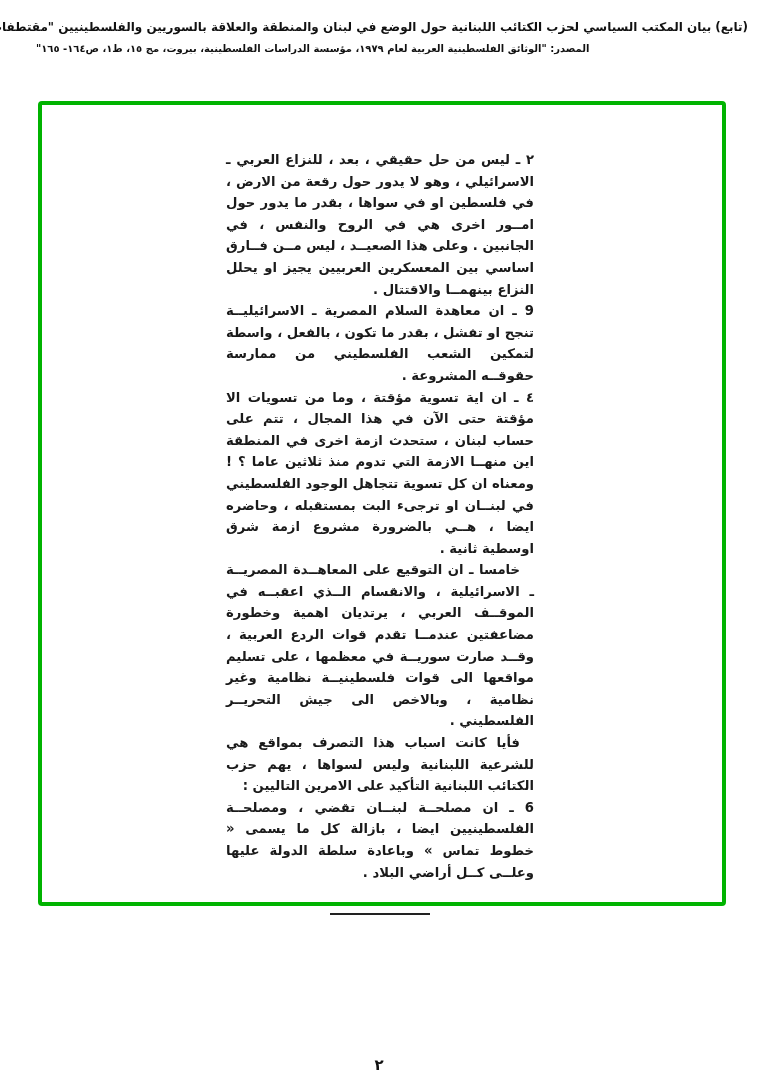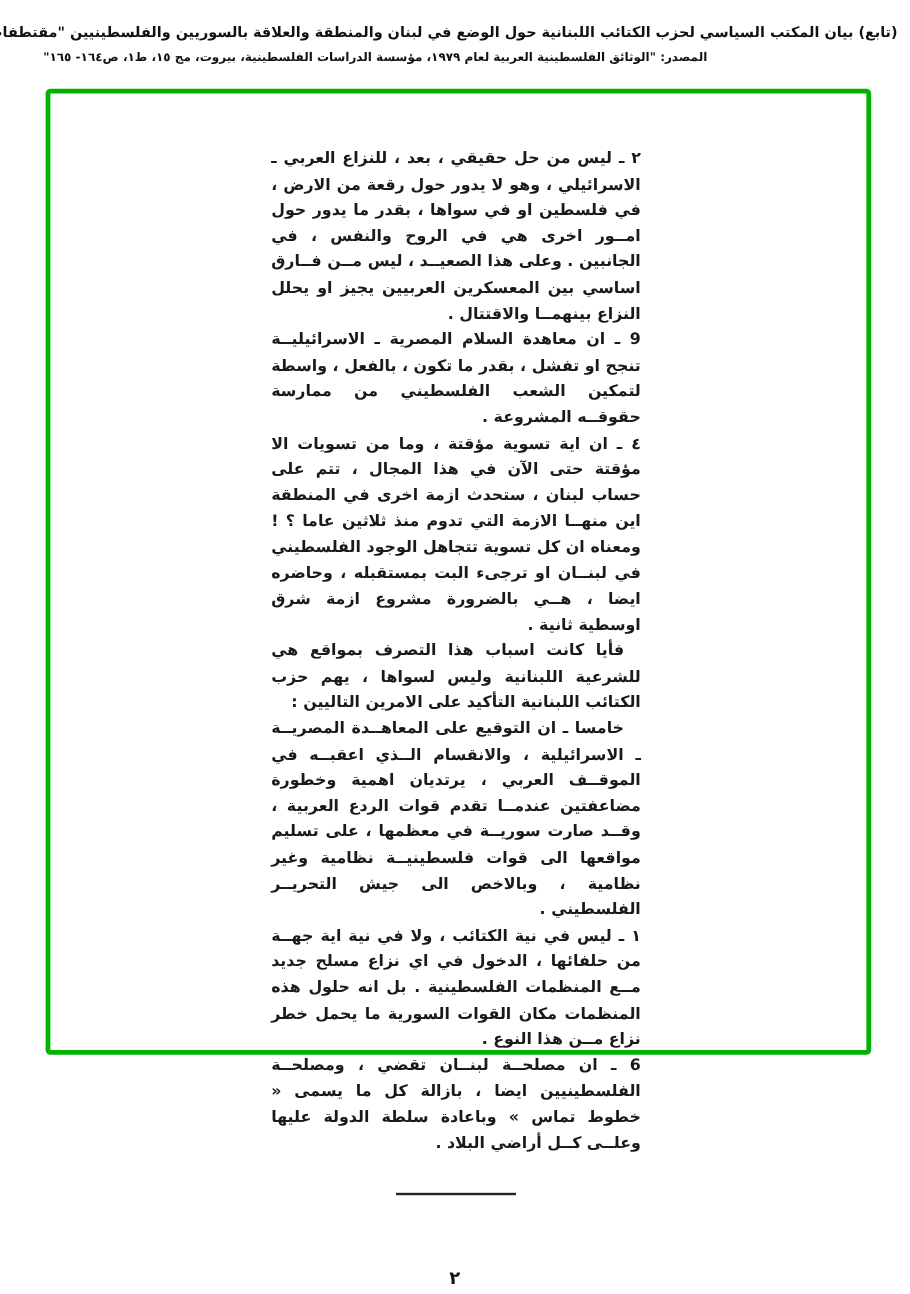--- a/index.html
+++ b/index.html
@@ -31,21 +31,21 @@
   .header-source {
     margin-top: 9px;
     font-size: 10px;
     font-weight: bold;
     direction: rtl;
     text-align: left;
     padding-left: 26px;
   }
   .green-frame {
     position: absolute;
-    left: 38px; top: 74px;
+    left: 38px; top: 101px;
     width: 688px; height: 805px;
     border: 4px solid #0c4a6e;
     border-radius: 4px;
     background: #ffffff;
   }
   .text-column {
     position: absolute;
     top: 44px;
     right: 188px;
     width: 308px;
@@ -86,23 +86,22 @@
   <header class="doc-header">
     <div class="header-title">(تابع)  بيان المكتب السياسي لحزب الكتائب اللبنانية حول الوضع في لبنان والمنطقة والعلاقة بالسوريين والفلسطينيين "مقتطفات"</div>
     <div class="header-source">المصدر: "الوثائق الفلسطينية العربية لعام ١٩٧٩،  مؤسسة الدراسات الفلسطينية، بيروت، مج ١٥، ط١، ص١٦٤- ١٦٥"</div>
   </header>
 
   <div class="green-frame" style="border-color: rgb(0, 179, 0);">
     <div class="text-column">
       <p>٢ ـ ليس من حل حقيقي ، بعد ، للنزاع العربي ـ الاسرائيلي ، وهو لا يدور حول رقعة من الارض ، في فلسطين او في سواها ، بقدر ما يدور حول امــور اخرى هي في الروح والنفس ، في الجانبين . وعلى هذا الصعيــد ، ليس مــن فــارق اساسي بين المعسكرين العربيين يجيز او يحلل النزاع بينهمــا والاقتتال .</p>
       <p>9 ـ ان معاهدة السلام المصرية ـ الاسرائيليــة تنجح او تفشل ، بقدر ما تكون ، بالفعل ، واسطة لتمكين الشعب الفلسطيني من ممارسة حقوقــه المشروعة .</p>
       <p>٤ ـ ان اية تسوية مؤقتة ، وما من تسويات الا مؤقتة حتى الآن في هذا المجال ، تتم على حساب لبنان ، ستحدث ازمة اخرى في المنطقة اين منهــا الازمة التي تدوم منذ ثلاثين عاما ؟ ! ومعناه ان كل تسوية تتجاهل الوجود الفلسطيني في لبنــان او ترجىء البت بمستقبله ، وحاضره ايضا ، هــي بالضرورة مشروع ازمة شرق اوسطية ثانية .</p>
+      <p class="indent">خامسا ـ ان التوقيع على المعاهــدة المصريــة ـ الاسرائيلية ، والانقسام الــذي اعقبــه في الموقــف العربي ، يرتديان اهمية وخطورة مضاعفتين عندمــا تقدم قوات الردع العربية ، وقــد صارت سوريــة في معظمها ، على تسليم مواقعها الى قوات فلسطينيــة نظامية وغير نظامية ، وبالاخص الى جيش التحريــر الفلسطيني .</p>
       <p class="indent">فأيا كانت اسباب هذا التصرف بمواقع هي للشرعية اللبنانية وليس لسواها ، يهم حزب الكتائب اللبنانية التأكيد على الامرين التاليين :</p>
-      <p class="indent">خامسا ـ ان التوقيع على المعاهــدة المصريــة ـ الاسرائيلية ، والانقسام الــذي اعقبــه في الموقــف العربي ، يرتديان اهمية وخطورة مضاعفتين عندمــا تقدم قوات الردع العربية ، وقــد صارت سوريــة في معظمها ، على تسليم مواقعها الى قوات فلسطينيــة نظامية وغير نظامية ، وبالاخص الى جيش التحريــر الفلسطيني .</p>
-      <p>١ ـ ليس في نية الكتائب ، ولا في نية اية جهــة من حلفائها ، الدخول في اي نزاع مسلح جديد مــع المنظمات الفلسطينية . بل انه حلول هذه المنظمات مكان القوات السورية ما يحمل خطر نزاع مــن هذا النوع .</p>
       <p>6 ـ ان مصلحــة لبنــان تقضي ، ومصلحــة الفلسطينيين ايضا ، بازالة كل ما يسمى « خطوط تماس » وباعادة سلطة الدولة عليها وعلــى كــل أراضي البلاد .</p>
       <div class="separator"></div>
     </div>
   </div>
 
   <div class="page-number">٢</div>
 
 </div>
 
 </body></html>

